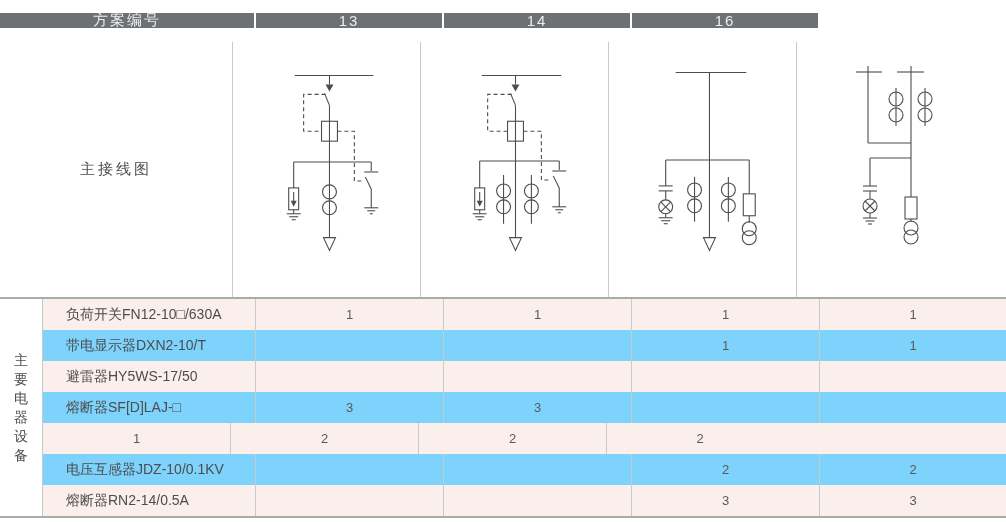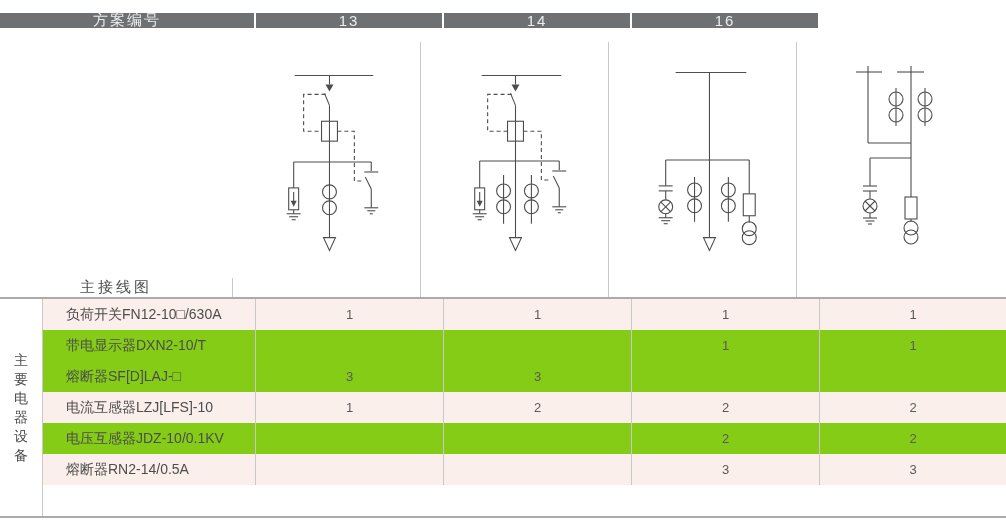--- a/index.html
+++ b/index.html
@@ -19,21 +19,21 @@
   
   .header{position:absolute;left:0;top:13px;width:1006px;height:15px;display:flex;}
   .hcell{
     background:var(--header-bg);color:var(--header-text);
     display:flex;align-items:center;justify-content:center;
     font-size:15px;box-sizing:border-box;border-right:2px solid #fff;letter-spacing:2px;
   }
   .hcell:last-child{border-right:none;}
   .w-label{width:256px;} .w-col{width:188px;} .w-col-last{width:186px;}
   
-  .diagrams{position:absolute;left:0;top:42px;width:983px;height:255px;display:flex;align-items:flex-end;}
+  .diagrams{position:absolute;left:0;top:42px;width:983px;height:255px;display:flex;}
   .dcell{
     box-sizing:border-box;border-right:1px solid var(--grid-line);
     display:flex;align-items:center;justify-content:center;
   }
   .dcell:last-child{border-right:none;}
   .diagram-label{font-size:15px;letter-spacing:3px;}
   
   .sep{position:absolute;left:0;width:1006px;background:var(--strong-line);}
   .sep-mid{top:297px;height:2px;}
   .sep-bottom{top:516px;height:2px;}
@@ -41,21 +41,21 @@
   .equip{position:absolute;left:0;top:299px;width:1006px;height:217px;display:flex;}
   .vlabel{
     width:43px;box-sizing:border-box;border-right:1px solid var(--grid-line);
     display:flex;align-items:center;justify-content:center;background:#fff;
   }
   .vlabel span{
     display:block;width:15px;font-size:14px;line-height:19px;
     word-break:break-all;text-align:center;
   }
   .rows{flex:1;display:flex;flex-direction:column;}
-  .erow{height:31px;display:flex;background:#84cc16;}
+  .erow{height:31px;display:flex;background:#7dd3fc;}
   .erow.pink{background:var(--row-pink);}
   .name{
     width:213px;box-sizing:border-box;border-right:1px solid var(--grid-line);
     display:flex;align-items:center;padding-left:23px;font-size:14px;
   }
   .val{
     box-sizing:border-box;border-right:1px solid var(--grid-line);
     display:flex;align-items:center;justify-content:center;font-size:13px;color:#5a5a5a;
   }
   .val.w-col-last{border-right:none;}
@@ -285,31 +285,37 @@
       </div>
 
       <div class="erow">
         <div class="name">带电显示器DXN2-10/T</div>
         <div class="val w-col"></div>
         <div class="val w-col"></div>
         <div class="val w-col">1</div>
         <div class="val w-col-last">1</div>
       </div>
 
+      <div class="erow pink">
+        <div class="name">避雷器HY5WS-17/50</div>
+        <div class="val w-col"></div>
+        <div class="val w-col"></div>
+        <div class="val w-col"></div>
+        <div class="val w-col-last"></div>
+      </div>
 
       <div class="erow">
         <div class="name">熔断器SF[D]LAJ-□</div>
         <div class="val w-col">3</div>
         <div class="val w-col">3</div>
         <div class="val w-col"></div>
         <div class="val w-col-last"></div>
       </div>
 
       <div class="erow pink">
-        <div class="name">电流互感器LZJ[LFS]-10</div>
         <div class="val w-col">1</div>
         <div class="val w-col">2</div>
         <div class="val w-col">2</div>
         <div class="val w-col-last">2</div>
       </div>
 
       <div class="erow">
         <div class="name">电压互感器JDZ-10/0.1KV</div>
         <div class="val w-col"></div>
         <div class="val w-col"></div>

